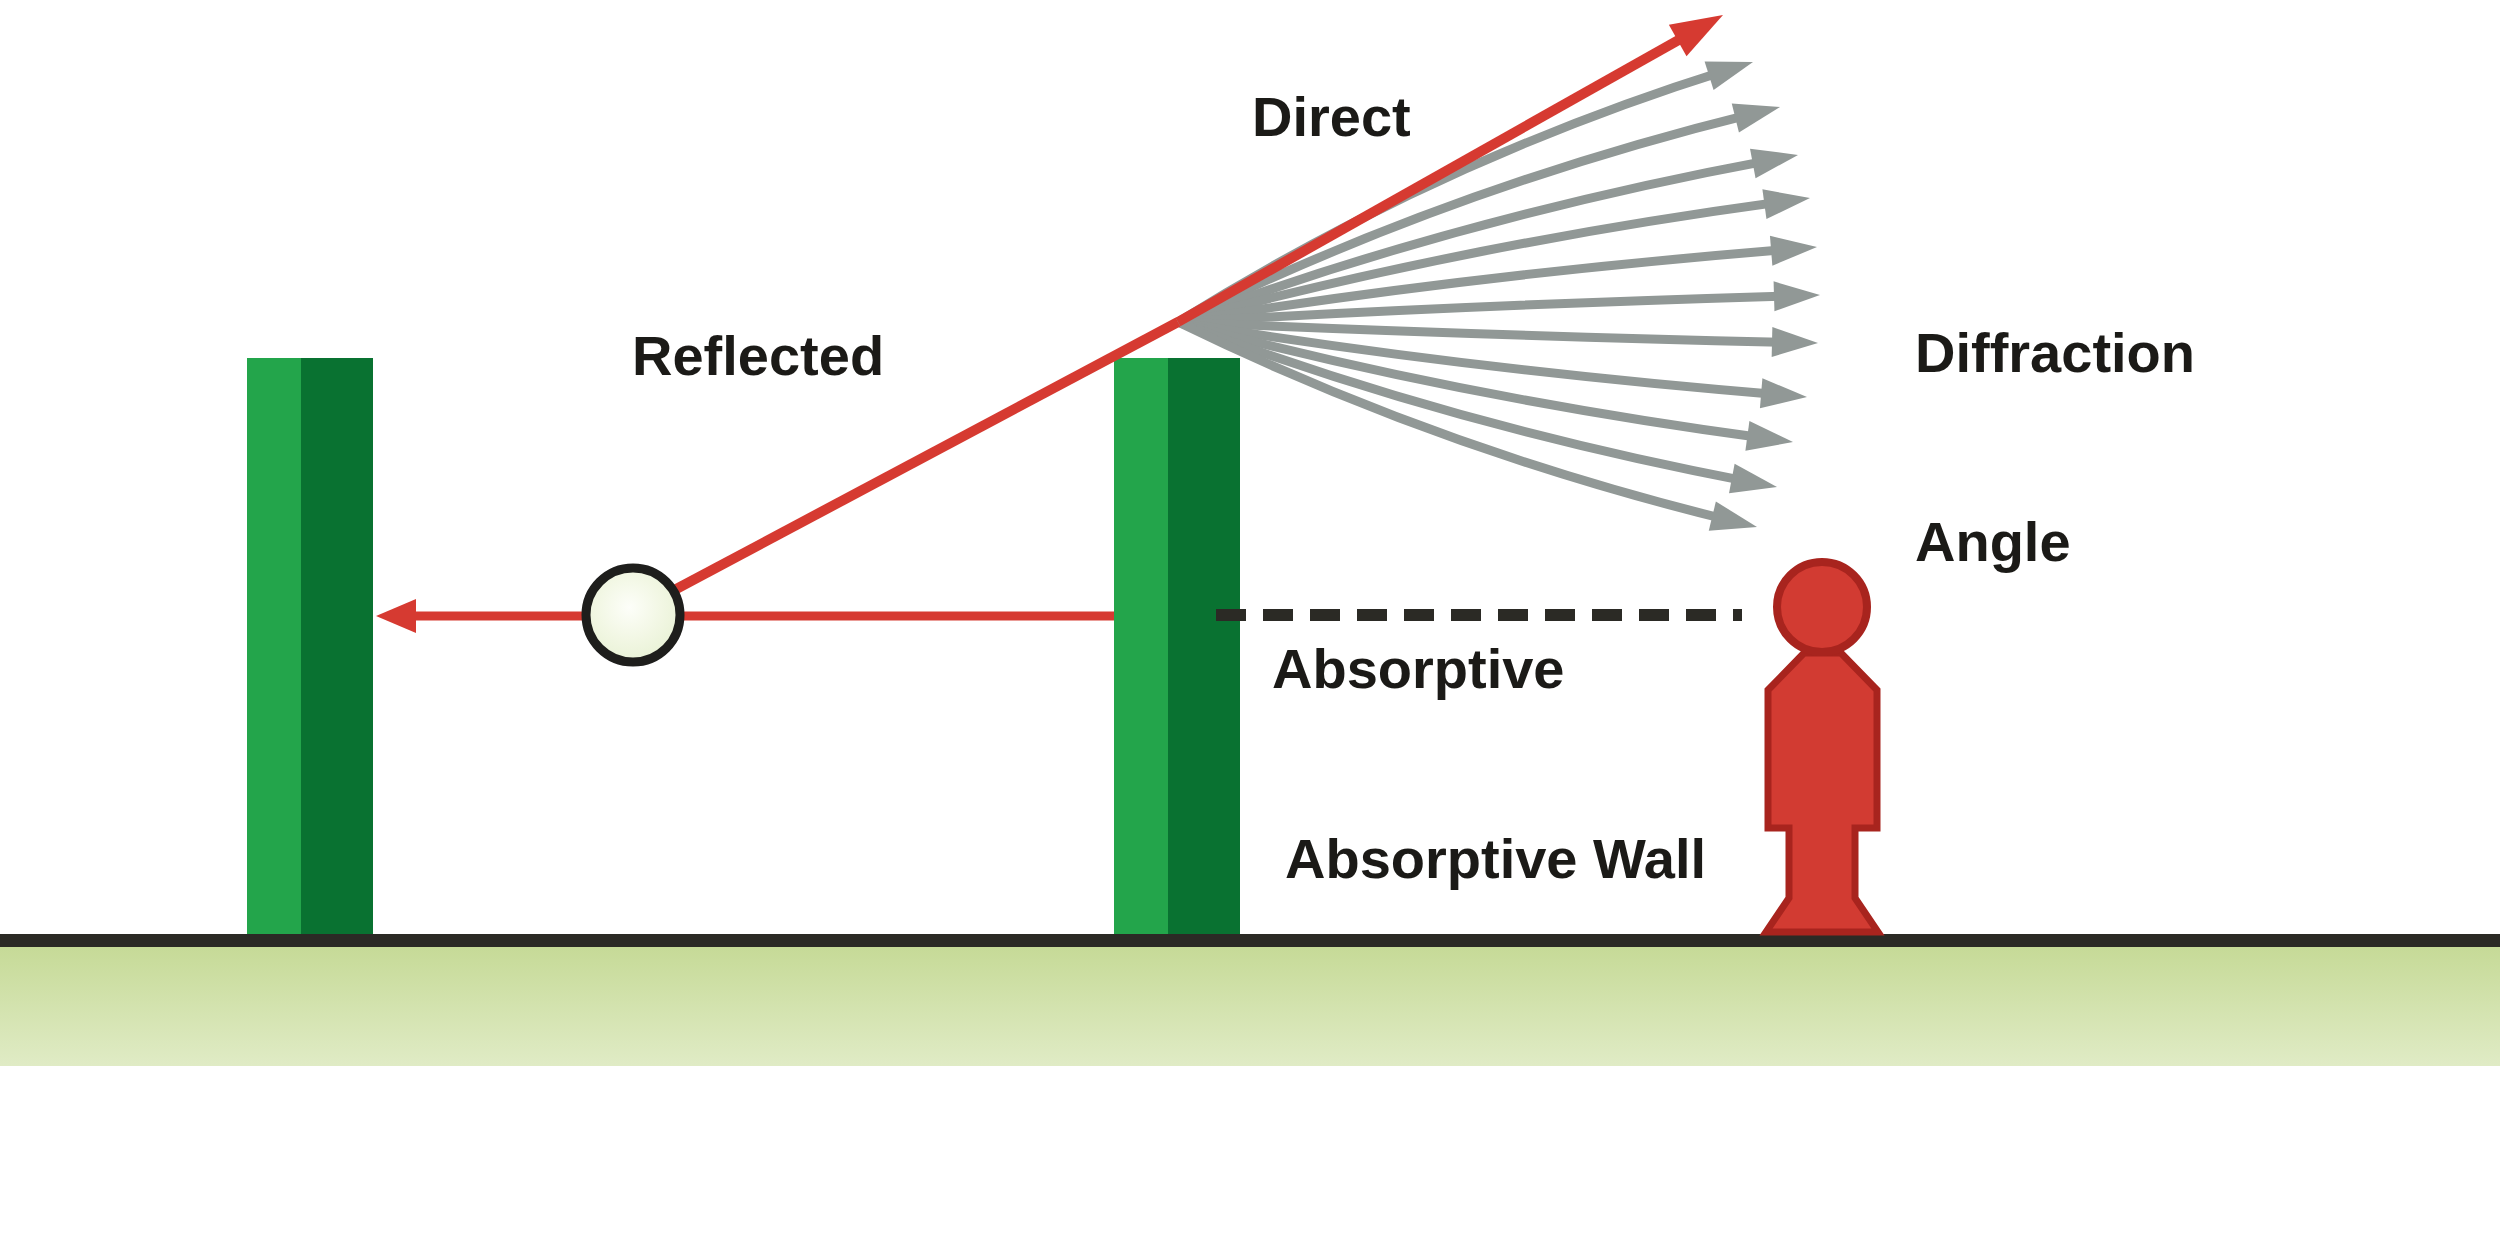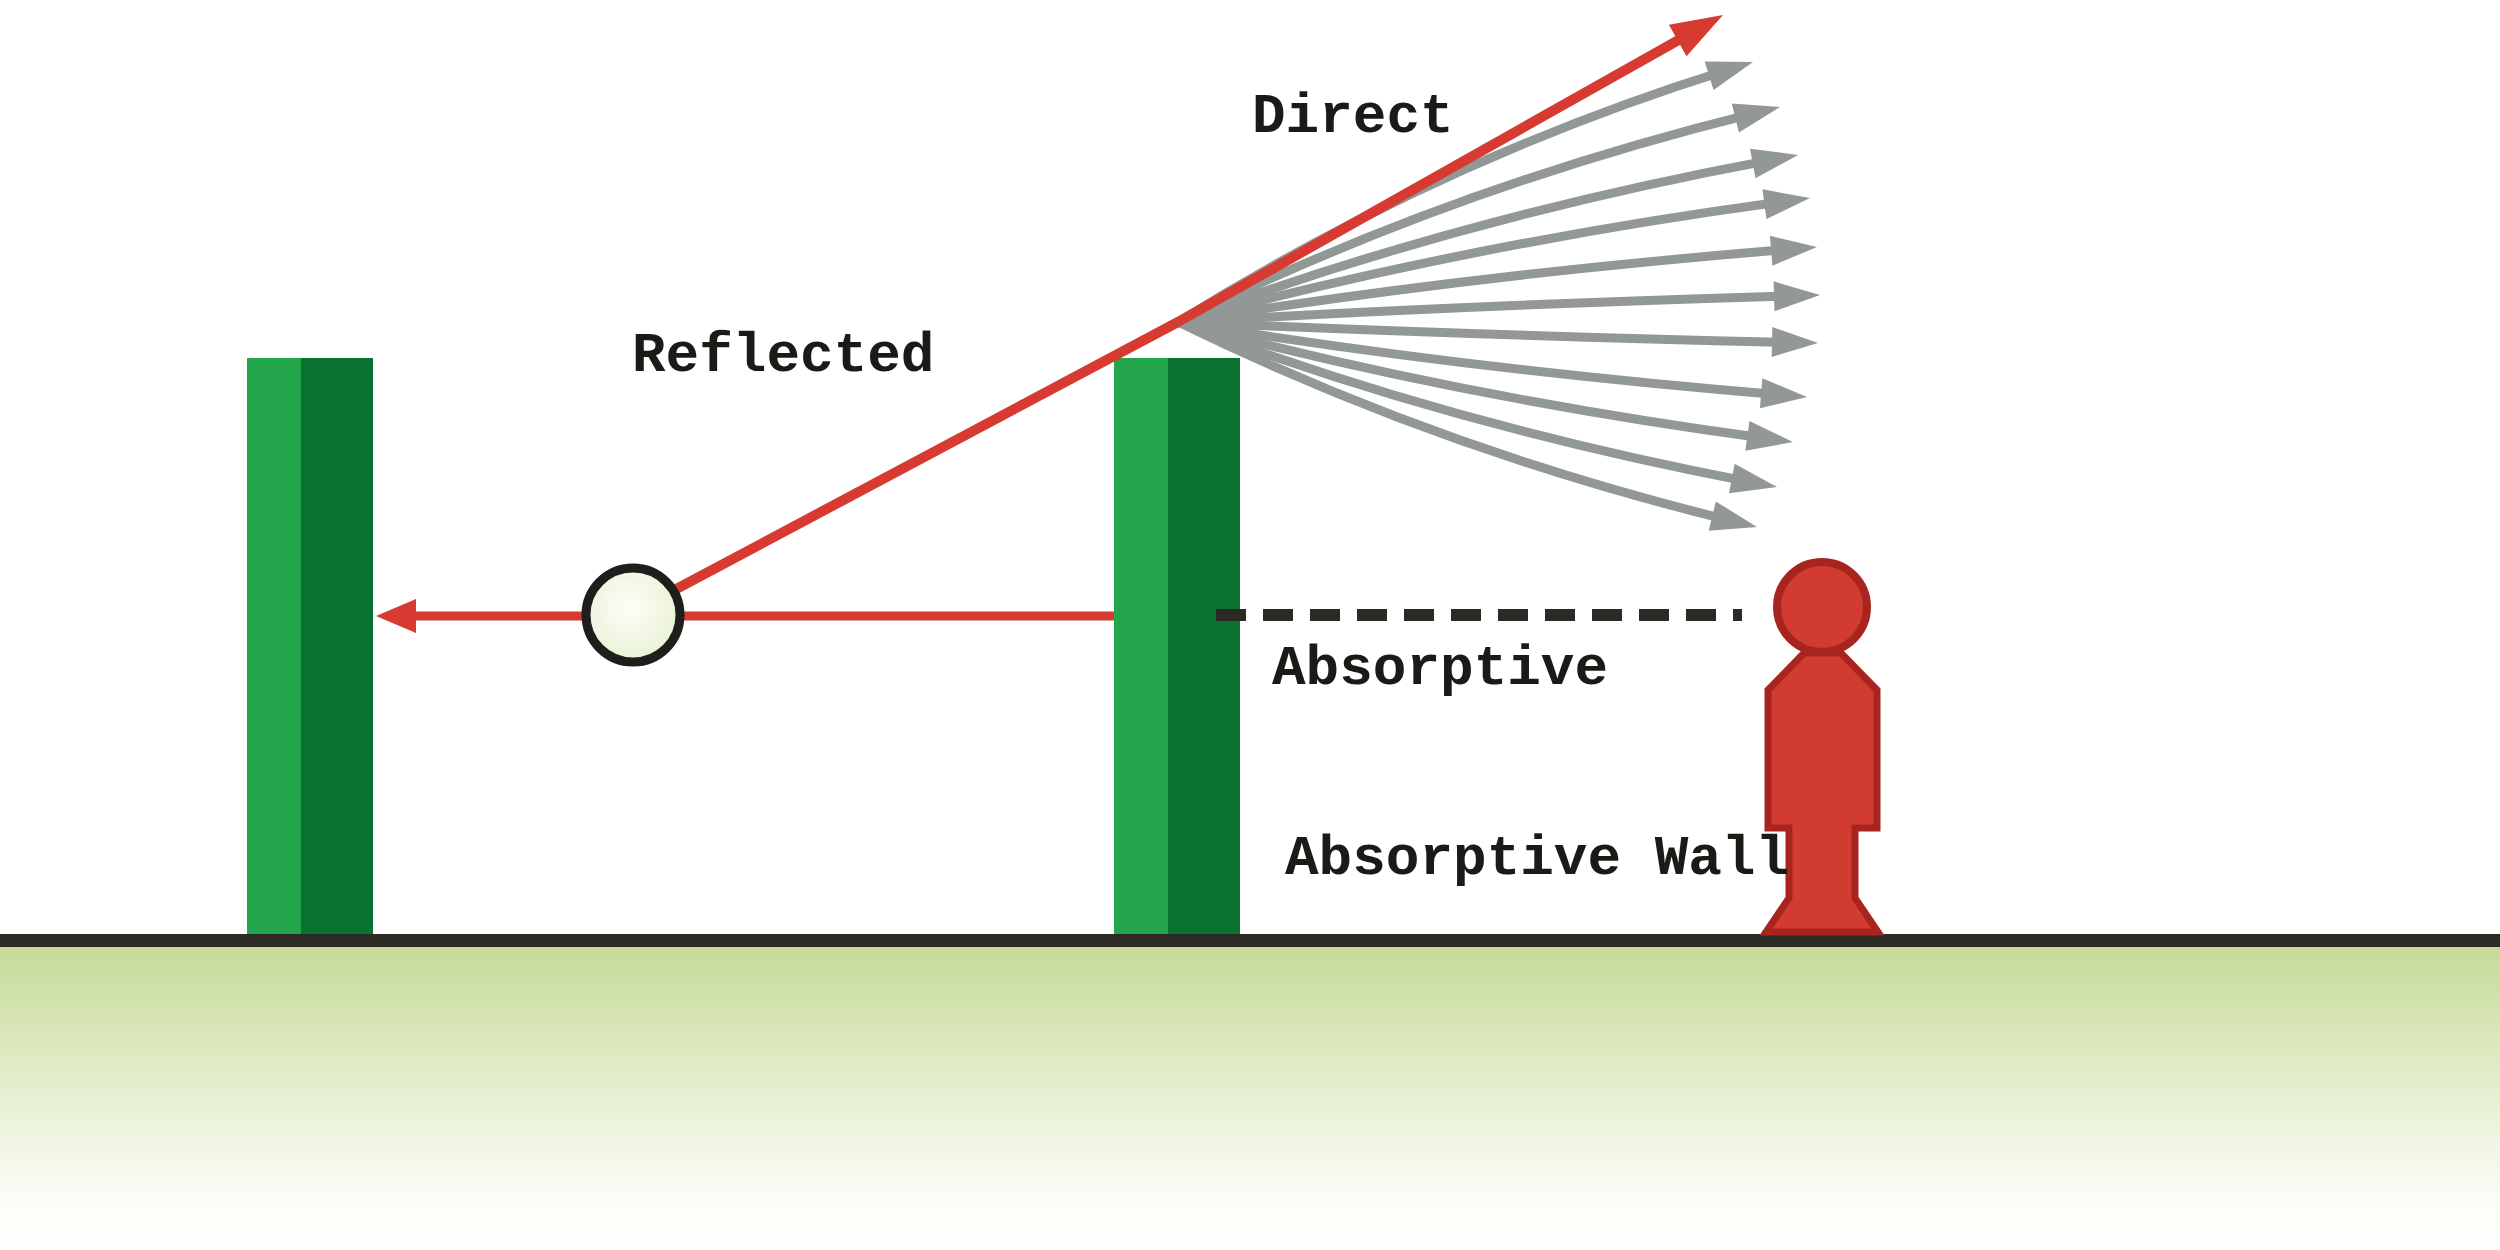--- a/index.html
+++ b/index.html
@@ -1,21 +1,21 @@
 <!DOCTYPE html>
 <html style="--red: #d63a31; --gray: #919896; --wall_light: #23a54b; --wall_dark: #097231; --ink: #2b2a25; --text: #1b1a17; --ground_top: #c6da97; --ground_mid: #e7f0d2; --ground_low: #fcfdf8; --person_fill: #d23b32; --person_stroke: #a8241e; --source_core: #fdfef9; --source_mid: #f2f7e4; --source_edge: #e3efcd; --source_stroke: #1e1e1c;"><head>
 <meta charset="utf-8">
 <style>
   html,body{margin:0;padding:0;background:#ffffff;}
   #stage{
     position:relative;
-    width:2500px;height:1250px;
+    width:2500px;height:1066px;
     overflow:hidden;
     background:#ffffff;
-    font-family:Liberation Mono, monospace;
+    font-family:Liberation Sans, sans-serif;
   }
   #scene{position:absolute;left:0;top:0;}
   .lbl{
     position:absolute;
     font-weight:700;
     font-size:56px;
     line-height:1.12;
     color:var(--text,#1b1a17);
     white-space:pre;
     letter-spacing:0px;
@@ -101,19 +101,23 @@
     <circle cx="633" cy="615" r="47" fill="url(#sourceGrad)" style="stroke:var(--source_stroke)" stroke-width="9"></circle>
 
     <g>
       <path id="person-body" style="fill:var(--person_fill);stroke:var(--person_stroke)" stroke-linejoin="miter" d="M1768 690 L1804 653 L1841 653 L1877 690 L1877 828 L1855 828 L1855 898 L1878 932 L1766 932 L1789 898 L1789 828 L1768 828 Z" stroke-width="7"></path>
       <circle id="person-head" style="fill:var(--person_fill);stroke:var(--person_stroke)" cx="1822" cy="607" r="45" stroke-width="8"></circle>
     </g>
   </svg>
 
   <div class="lbl" id="lbl-direct">Direct</div>
 
+  <div class="lbl" id="lbl-diffraction">
+    <div>Diffraction</div>
+    <div>Angle</div>
+  </div>
 
   <div class="lbl" id="lbl-reflected">Reflected</div>
 
   <div class="lbl" id="lbl-transmitted">Absorptive</div>
 
   <div class="lbl" id="lbl-absorptive">Absorptive Wall</div>
 </div>
 
 </body></html>

